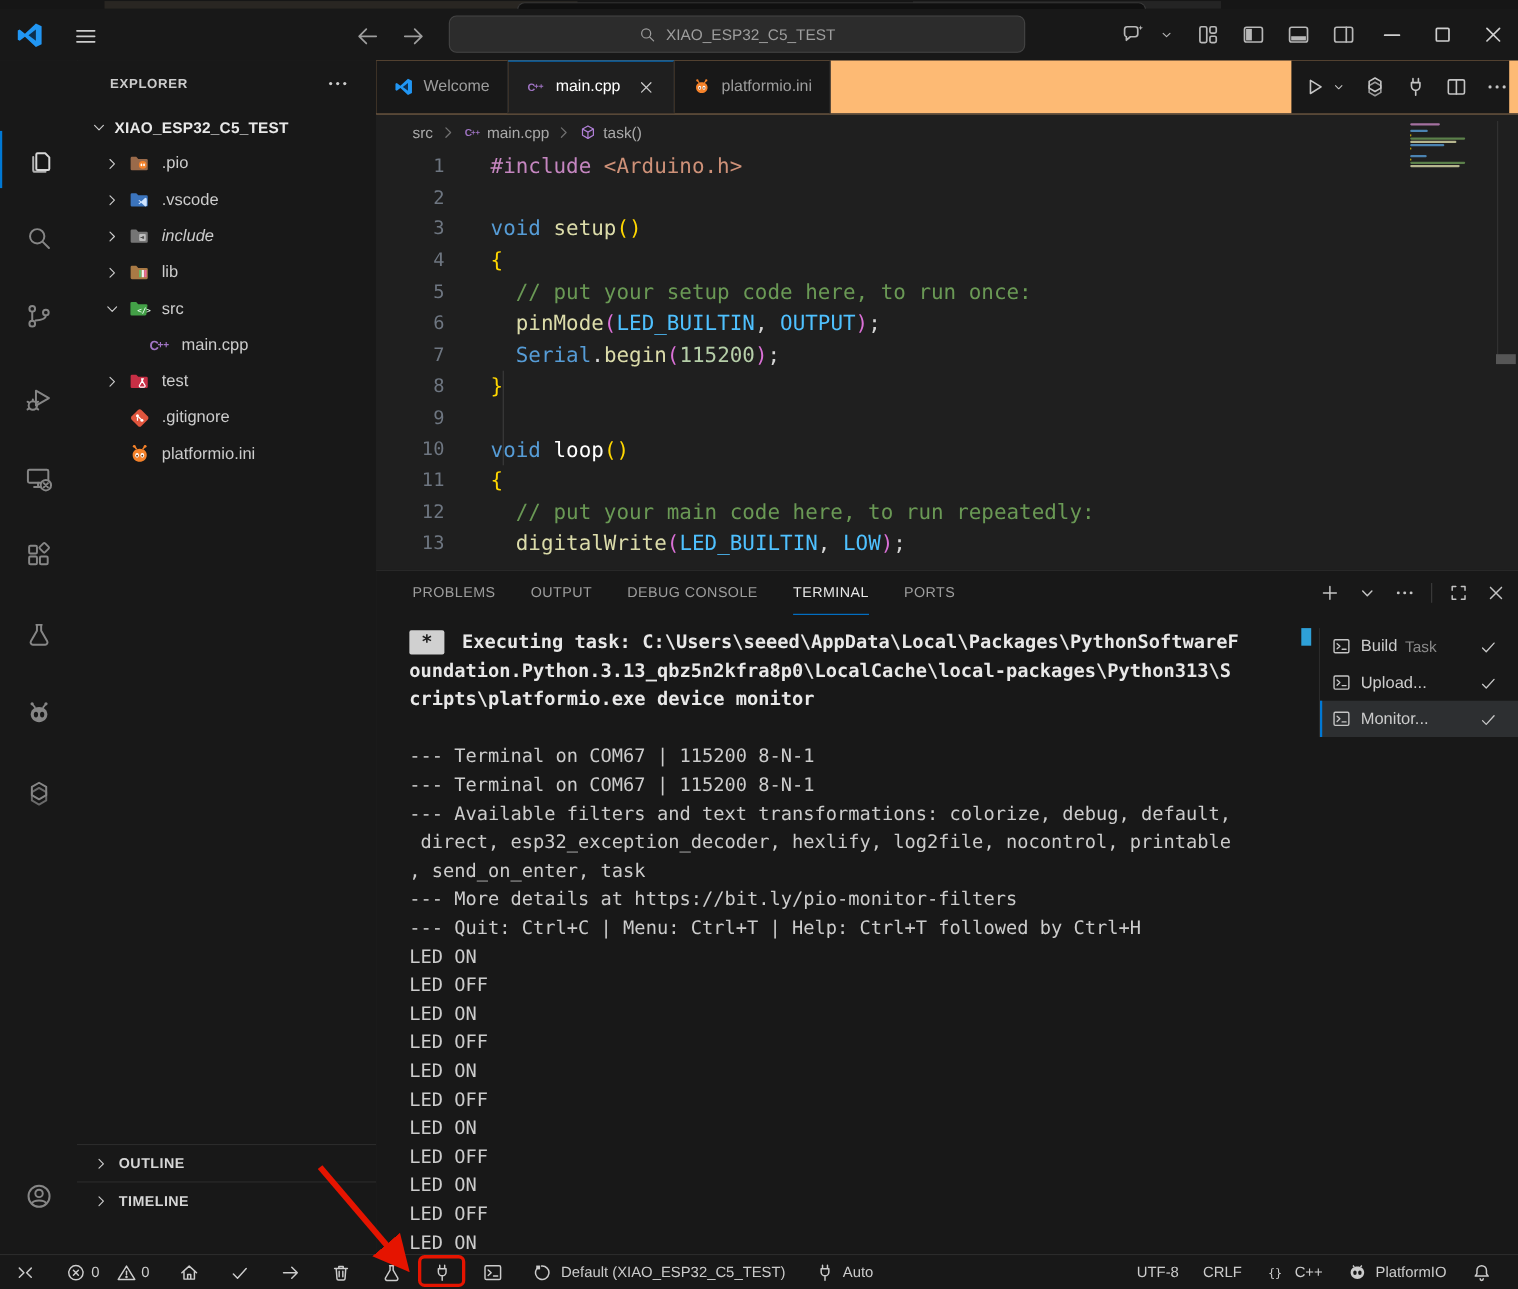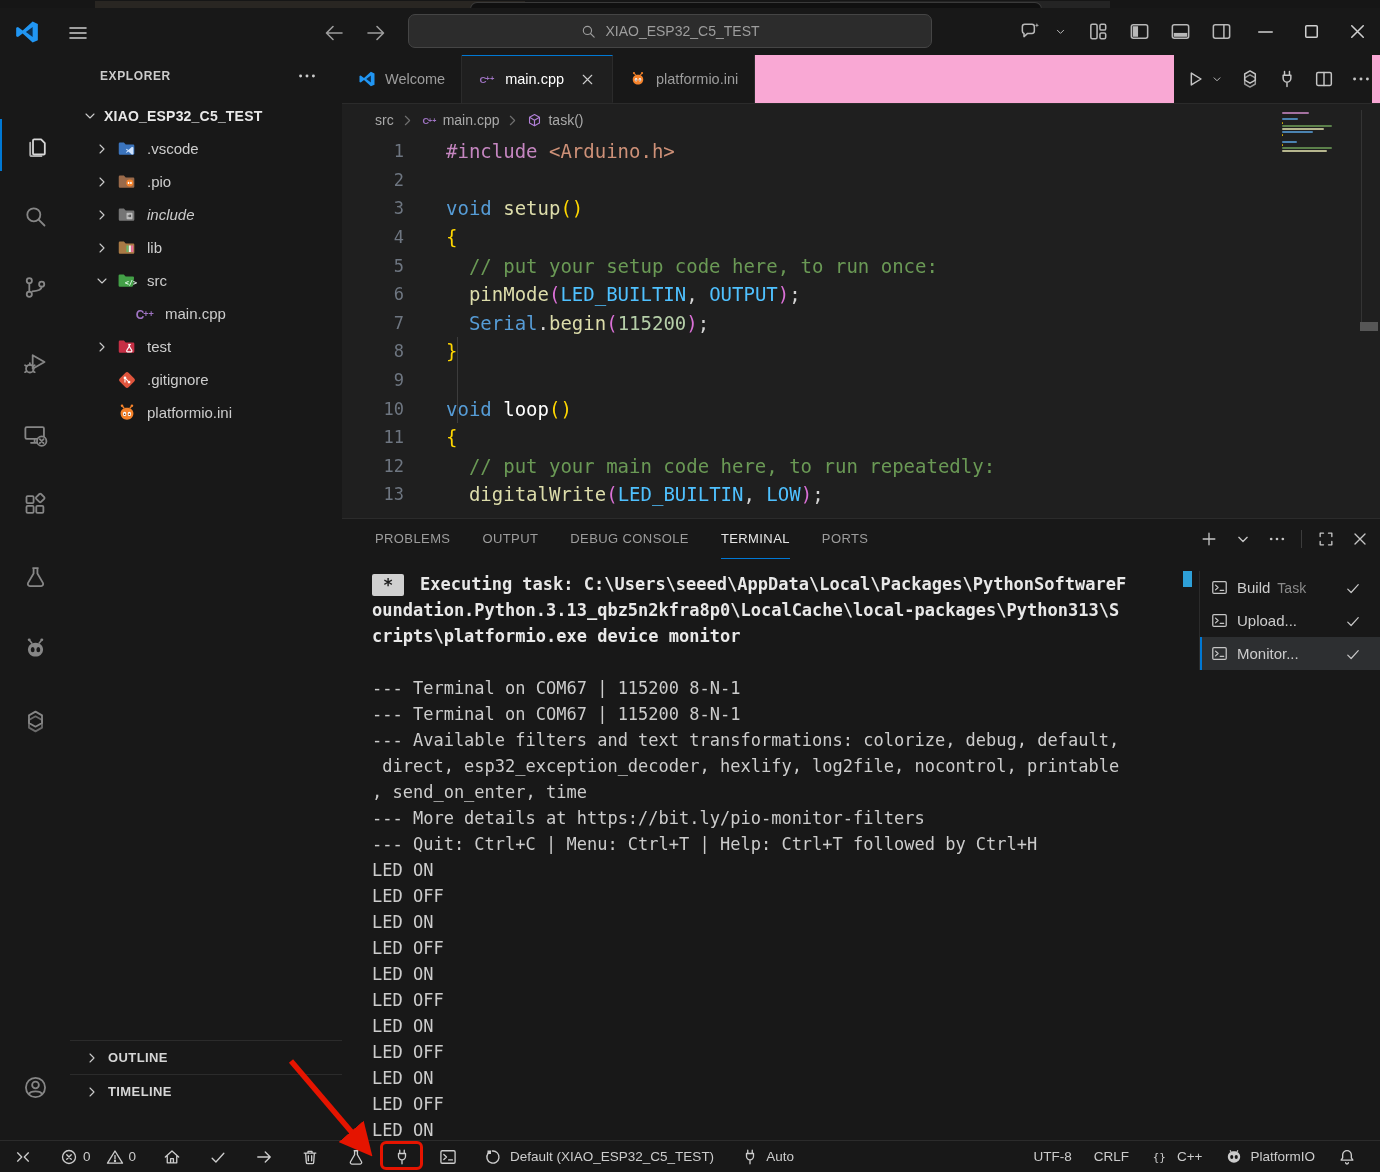--- a/index.html
+++ b/index.html
@@ -43,21 +43,21 @@
   .tree-row{display:flex;align-items:center;height:33px;font-size:15px;color:#cccccc;cursor:pointer;white-space:nowrap;}
   .tree-row .chev{width:16px;height:16px;color:#cccccc;margin-right:6px;flex:none;}
   .tree-row .ficon{width:22px;height:22px;margin-right:9px;flex:none;}
   .tree-root{font-weight:700;color:#e8e8e8;font-size:14px;letter-spacing:.2px;}
   .sb-sections{position:absolute;left:0;bottom:32px;width:100%;}
   .sb-section{height:33px;border-top:1px solid #2b2b2b;display:flex;align-items:center;font-weight:700;font-size:13px;letter-spacing:.4px;color:#d6d6d6;cursor:pointer;}
   .sb-section .chev{width:16px;height:16px;margin:0 8px 0 14px;color:#cccccc;}
 
   
   .editor{position:absolute;left:342px;top:55px;width:1038px;height:463px;background:#1f1f1f;}
-  .tabbar{position:absolute;left:0;top:0;width:100%;height:48px;background:#f9a8d4;border-bottom:1px solid #2b2b2b;display:flex;}
+  .tabbar{position:absolute;left:0;top:0;width:100%;height:48px;background:#fdba74;border-bottom:1px solid #2b2b2b;display:flex;}
   .tab{display:flex;align-items:center;gap:9px;padding:0 16px;height:48px;font-size:14.5px;color:#9d9d9d;
     border-right:1px solid #2b2b2b;cursor:pointer;box-sizing:border-box;background:#181818;}
   .tab.active{background:#1f1f1f;color:#ffffff;border-top:1.5px solid #0078d4;border-bottom:1px solid #1f1f1f;}
   .tab .icon{width:18px;height:18px;}
   .tab .close{width:17px;height:17px;color:#cccccc;margin-left:6px;}
   .editor-actions{position:absolute;right:8px;top:0;height:48px;display:flex;align-items:center;gap:15px;color:#c5c5c5;background:#181818;padding-left:10px;}
   .editor-actions .icon{width:22px;height:22px;}
   .editor-actions .icon.small{width:14px;height:14px;margin-left:-11px;}
   .breadcrumb{position:absolute;left:0;top:48px;width:100%;height:34px;display:flex;align-items:center;gap:5px;
     padding-left:33px;box-sizing:border-box;font-size:14px;color:#a9a9a9;}
@@ -340,41 +340,41 @@
           <span>XIAO_ESP32_C5_TEST</span>
         </div>
         <div class="tree-row" style="padding-left: 24px;">
           <span class="icon chev">
             <svg viewBox="0 0 24 24" fill="none" stroke="currentColor" stroke-width="1.6" stroke-linecap="round" stroke-linejoin="round">
               <path d="m9 6 6 6-6 6"></path>
             </svg>
           </span>
           <span class="icon ficon">
             <svg viewBox="0 0 24 24">
-              <path d="M3 6.3A1.3 1.3 0 0 1 4.3 5h4.3l2 2.2h8.1A1.3 1.3 0 0 1 20 8.5V17a1.3 1.3 0 0 1-1.3 1.3H4.3A1.3 1.3 0 0 1 3 17V6.3Z" fill="#3b74bd"></path>
-              <path d="m17.5 9.5-4 3.7-1.9-1.5-.9.5 2 1.7-2 1.7.9.5 1.9-1.5 4 3.7 1.5-.8V10.3l-1.5-.8Z" fill="#cfe4ff"></path>
-            </svg>
-          </span>
-          <span>.vscode</span>
-        </div>
-        <div class="tree-row" style="padding-left: 24px;">
-          <span class="icon chev">
-            <svg viewBox="0 0 24 24" fill="none" stroke="currentColor" stroke-width="1.6" stroke-linecap="round" stroke-linejoin="round">
-              <path d="m9 6 6 6-6 6"></path>
-            </svg>
-          </span>
-          <span class="icon ficon">
-            <svg viewBox="0 0 24 24">
               <path d="M3 6.3A1.3 1.3 0 0 1 4.3 5h4.3l2 2.2h8.1A1.3 1.3 0 0 1 20 8.5V17a1.3 1.3 0 0 1-1.3 1.3H4.3A1.3 1.3 0 0 1 3 17V6.3Z" fill="#9a6a4a"></path>
               <circle cx="15" cy="13" r="3.8" fill="#f5822a"></circle>
               <ellipse cx="13.7" cy="13" rx=".9" ry="1.3" fill="#fff"></ellipse>
               <ellipse cx="16.3" cy="13" rx=".9" ry="1.3" fill="#fff"></ellipse>
             </svg>
           </span>
           <span>.pio</span>
+        </div>
+        <div class="tree-row" style="padding-left: 24px;">
+          <span class="icon chev">
+            <svg viewBox="0 0 24 24" fill="none" stroke="currentColor" stroke-width="1.6" stroke-linecap="round" stroke-linejoin="round">
+              <path d="m9 6 6 6-6 6"></path>
+            </svg>
+          </span>
+          <span class="icon ficon">
+            <svg viewBox="0 0 24 24">
+              <path d="M3 6.3A1.3 1.3 0 0 1 4.3 5h4.3l2 2.2h8.1A1.3 1.3 0 0 1 20 8.5V17a1.3 1.3 0 0 1-1.3 1.3H4.3A1.3 1.3 0 0 1 3 17V6.3Z" fill="#3b74bd"></path>
+              <path d="m17.5 9.5-4 3.7-1.9-1.5-.9.5 2 1.7-2 1.7.9.5 1.9-1.5 4 3.7 1.5-.8V10.3l-1.5-.8Z" fill="#cfe4ff"></path>
+            </svg>
+          </span>
+          <span>.vscode</span>
         </div>
         <div class="tree-row" style="padding-left: 24px; font-style: italic;">
           <span class="icon chev">
             <svg viewBox="0 0 24 24" fill="none" stroke="currentColor" stroke-width="1.6" stroke-linecap="round" stroke-linejoin="round">
               <path d="m9 6 6 6-6 6"></path>
             </svg>
           </span>
           <span class="icon ficon">
             <svg viewBox="0 0 24 24">
               <path d="M3 6.3A1.3 1.3 0 0 1 4.3 5h4.3l2 2.2h8.1A1.3 1.3 0 0 1 20 8.5V17a1.3 1.3 0 0 1-1.3 1.3H4.3A1.3 1.3 0 0 1 3 17V6.3Z" fill="#757575"></path>
@@ -667,21 +667,21 @@
       </div>
     <div class="terminal" id="terminal">
         <div class="term-line term-exec" style="position: relative;"><span class="exec-badge">*</span><span>Executing task: C:\Users\seeed\AppData\Local\Packages\PythonSoftwareF</span></div>
         <div class="term-line term-exec">oundation.Python.3.13_qbz5n2kfra8p0\LocalCache\local-packages\Python313\S</div>
         <div class="term-line term-exec">cripts\platformio.exe device monitor</div>
         <div class="term-line"></div>
         <div class="term-line">--- Terminal on COM67 | 115200 8-N-1</div>
         <div class="term-line">--- Terminal on COM67 | 115200 8-N-1</div>
         <div class="term-line">--- Available filters and text transformations: colorize, debug, default,</div>
         <div class="term-line"> direct, esp32_exception_decoder, hexlify, log2file, nocontrol, printable</div>
-        <div class="term-line">, send_on_enter, time</div>
+        <div class="term-line">, send_on_enter, task</div>
         <div class="term-line">--- More details at https://bit.ly/pio-monitor-filters</div>
         <div class="term-line">--- Quit: Ctrl+C | Menu: Ctrl+T | Help: Ctrl+T followed by Ctrl+H</div>
         <div class="term-line">LED ON</div>
         <div class="term-line">LED OFF</div>
         <div class="term-line">LED ON</div>
         <div class="term-line">LED OFF</div>
         <div class="term-line">LED ON</div>
         <div class="term-line">LED OFF</div>
         <div class="term-line">LED ON</div>
         <div class="term-line">LED OFF</div>

